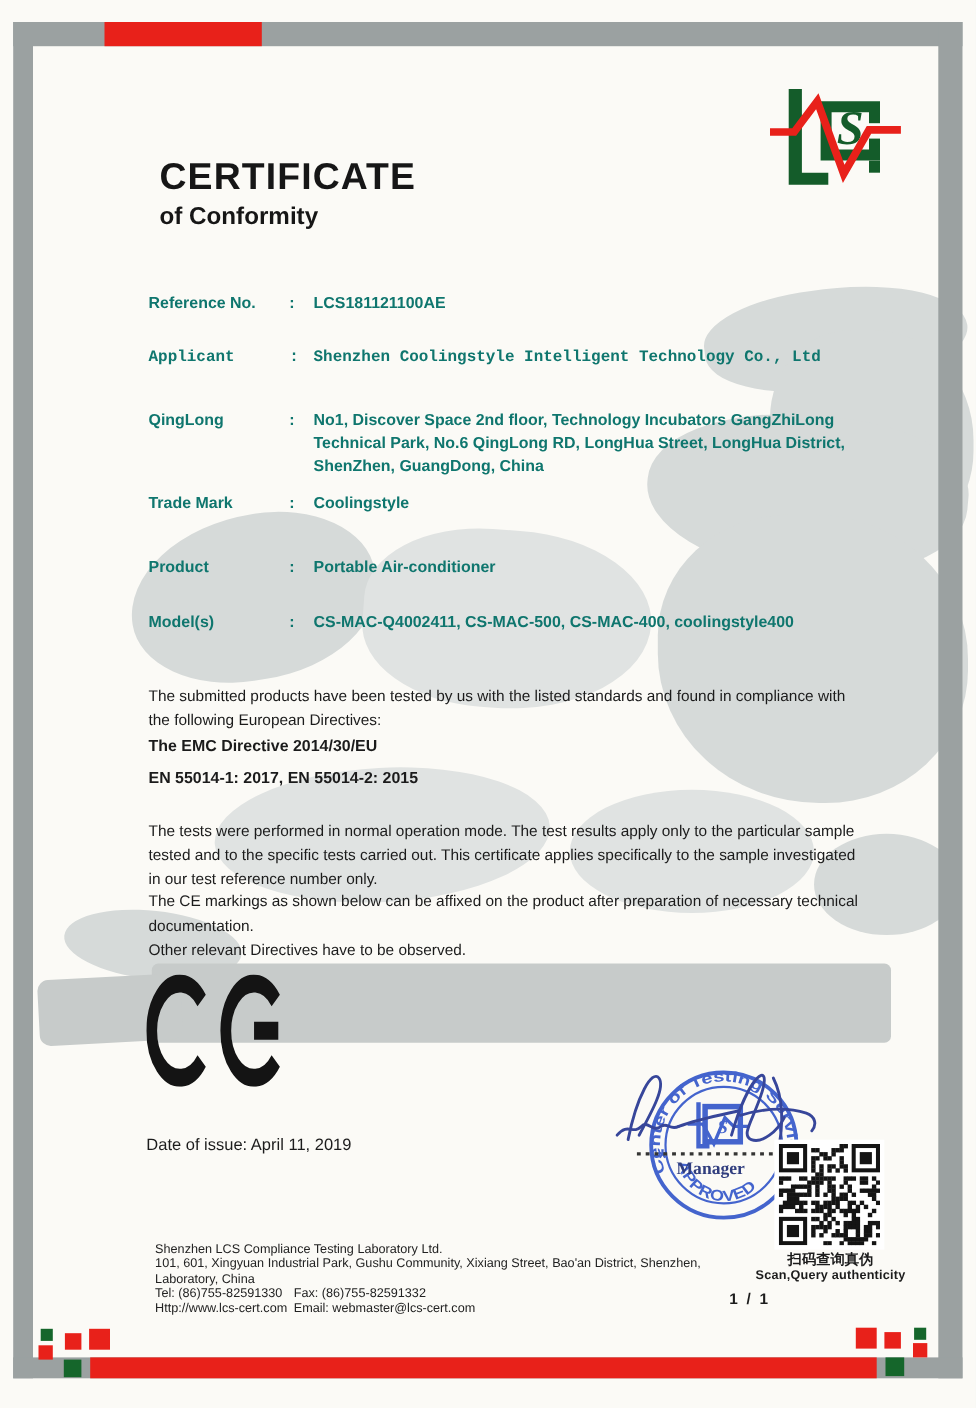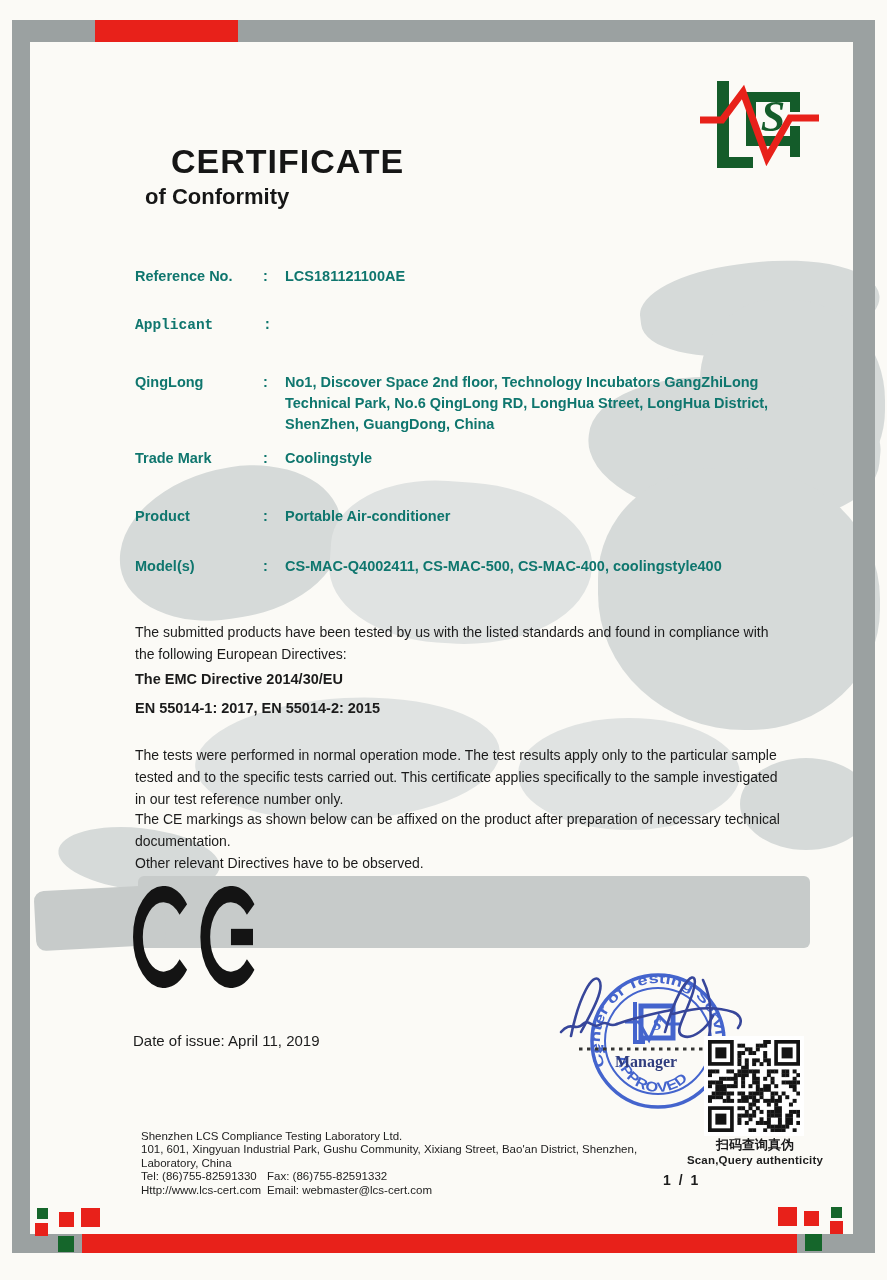--- a/index.html
+++ b/index.html
@@ -78,31 +78,32 @@
     <svg width="170" height="105" viewBox="0 0 170 105">
       <path d="M22 11 H34 V87 H58 V98 H22 Z" fill="#145c2a"></path>
       <path fill-rule="evenodd" d="M51 22 H105 V76 H51 Z M61 32 H95 V66 H61 Z" fill="#145c2a"></path>
       <rect x="95" y="42" width="10" height="14" fill="#fbfaf6"></rect>
       <rect x="95" y="76" width="10" height="11" fill="#145c2a"></rect>
       <text x="78" y="61" font-size="44" font-weight="bold" font-style="italic" font-family="Liberation Serif, serif" fill="#145c2a" text-anchor="middle">S</text>
       <polyline points="5,50 27,50 48,22 72,88 95,48 124,48" fill="none" stroke="#e8211a" stroke-width="7"></polyline>
     </svg>
   </div>
 
-  <div class="abs z title" style="left:145px;top:142px;margin-left:26px;">CERTIFICATE</div>
+  <div class="abs z title" style="left:145px;top:142px;">CERTIFICATE</div>
   <div class="abs z subtitle" style="left:145px;top:184px;">of Conformity</div>
 
   <div class="abs z frow" style="left:135px;top:266px;">
     <span>Reference No.</span>
       <span>:</span>
       <span>LCS181121100AE</span>
   </div>
   <div class="abs z frow" style="left:135px;top:315px;font-family:Liberation Mono, monospace;">
     <span>Applicant</span>
       <span>:</span>
+      <span>Shenzhen Coolingstyle Intelligent Technology Co., Ltd</span>
   </div>
   <div class="abs z frow" style="left:135px;top:372px;">
     <span>QingLong</span>
       <span>:</span>
       <span>No1, Discover Space 2nd floor, Technology Incubators GangZhiLong Technical Park, No.6 QingLong RD, LongHua Street, LongHua District, ShenZhen, GuangDong, China</span>
   </div>
   <div class="abs z frow" style="left:135px;top:448px;">
     <span>Trade Mark</span>
       <span>:</span>
       <span>Coolingstyle</span>

